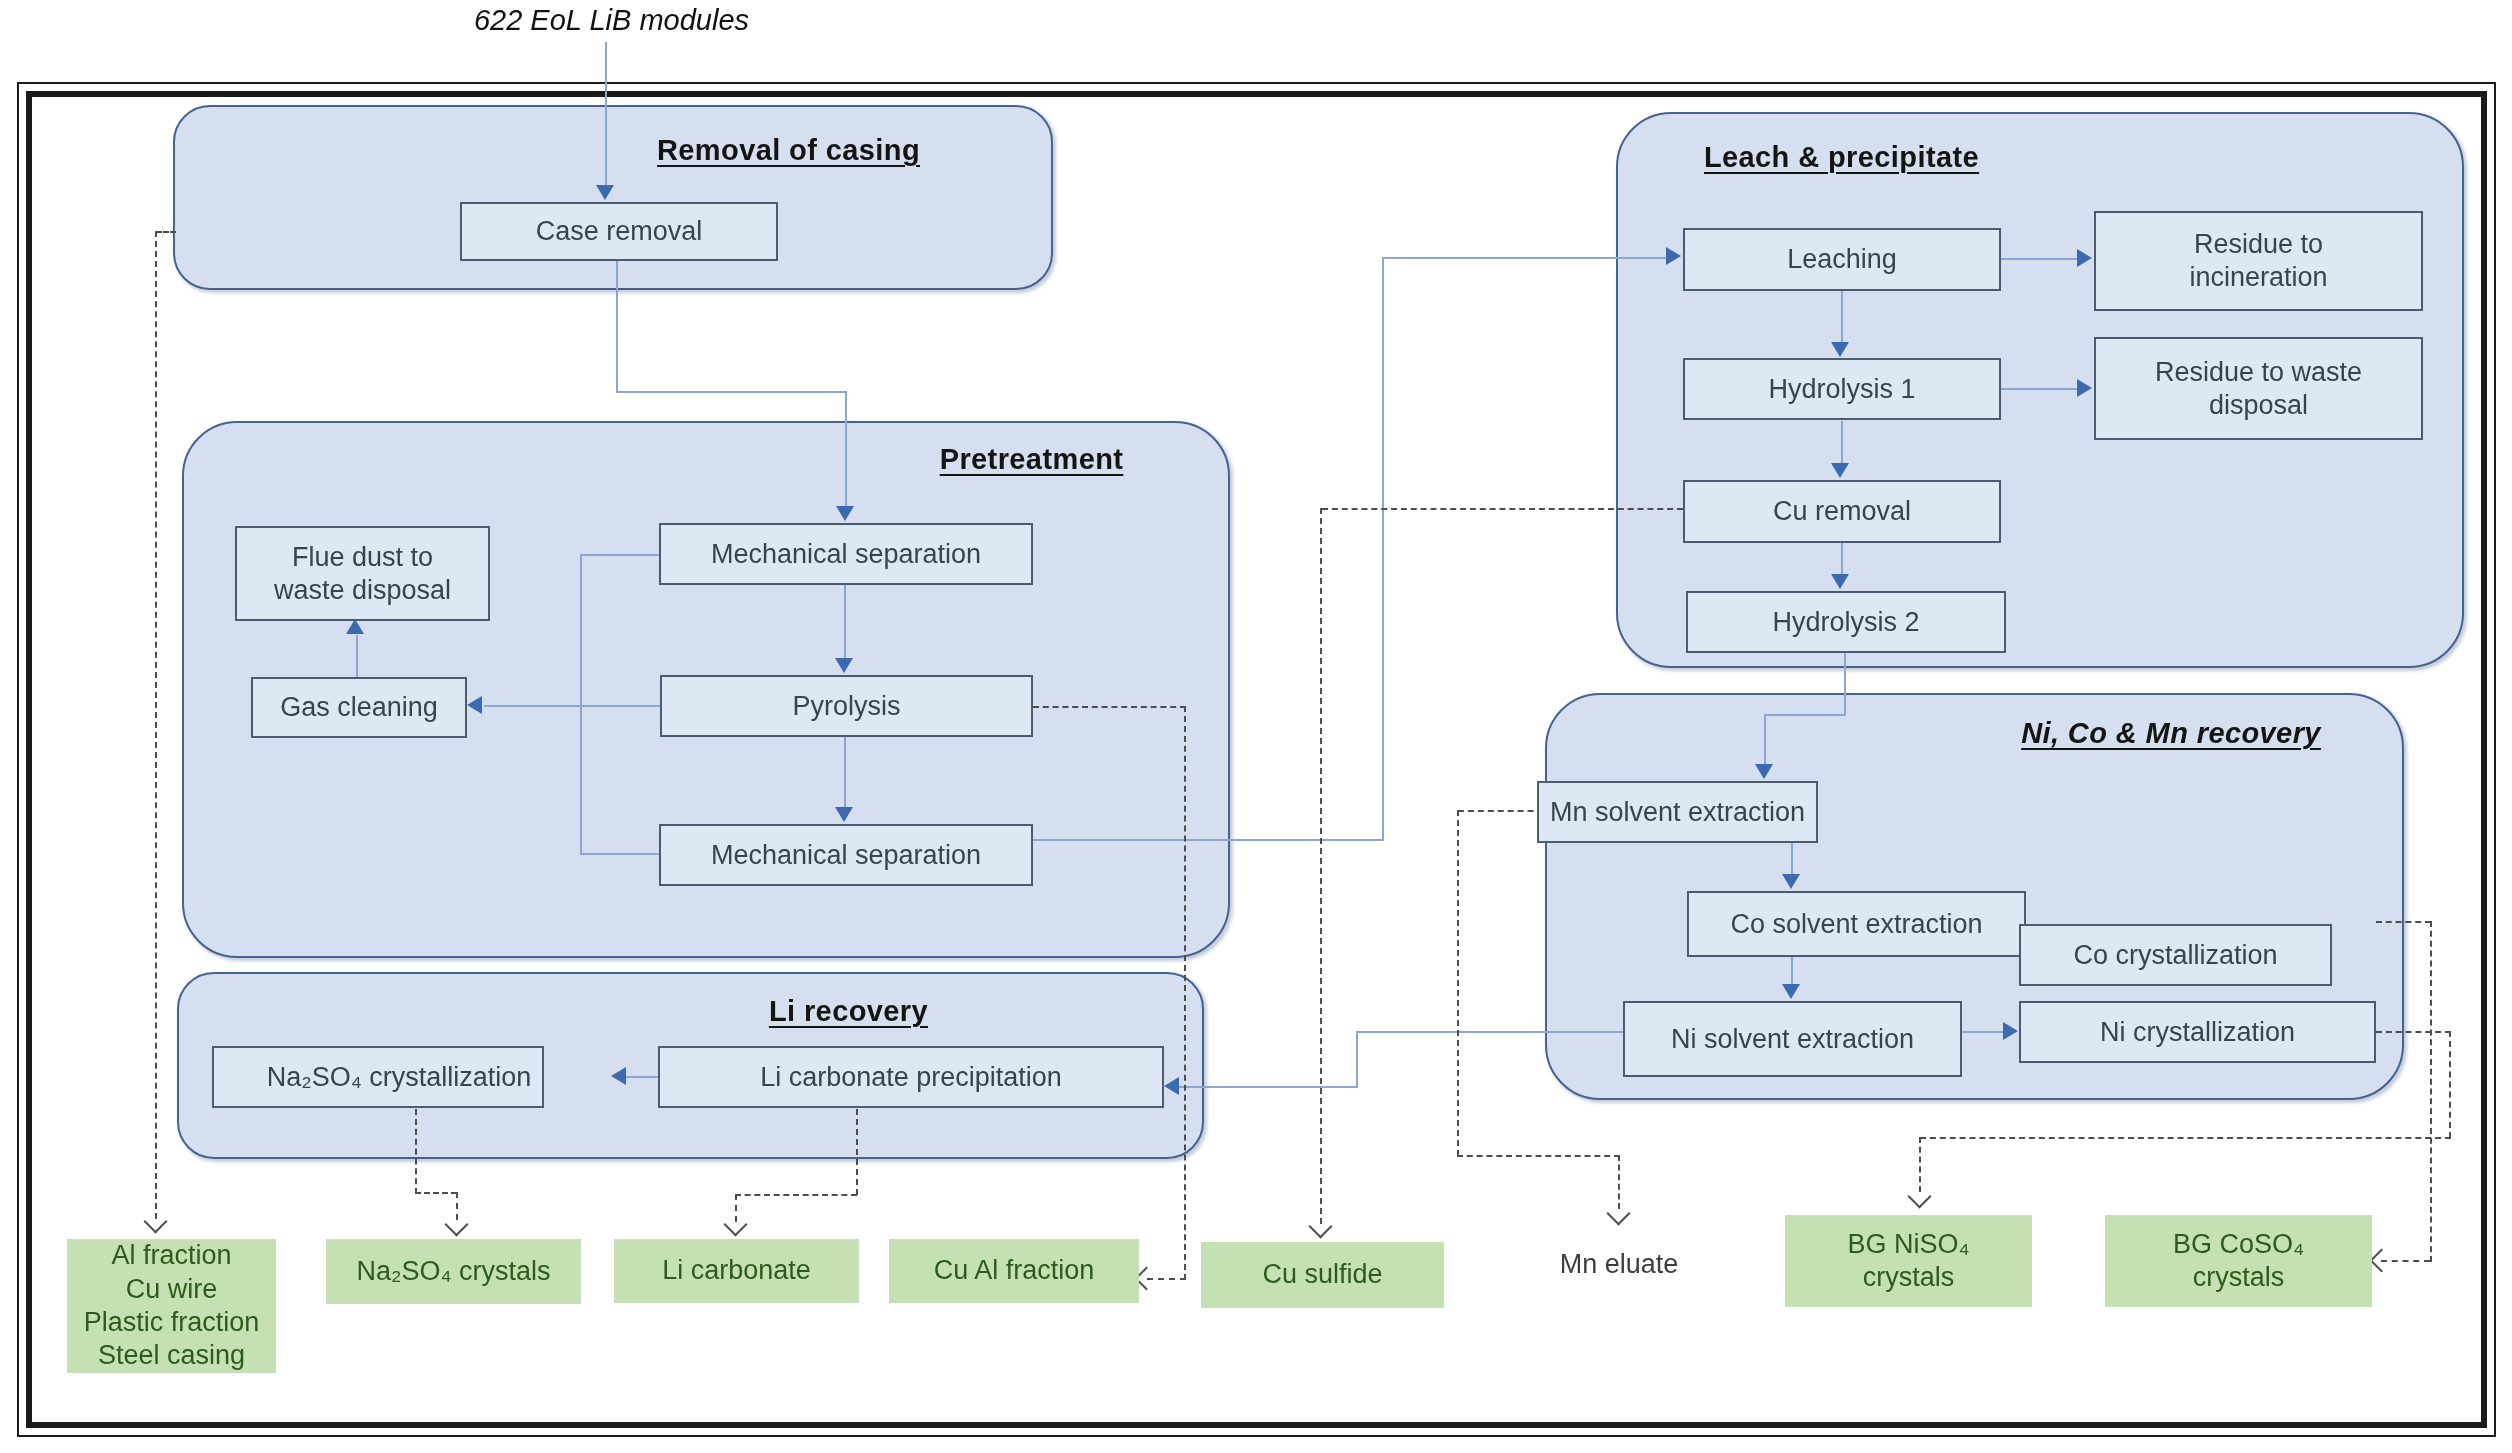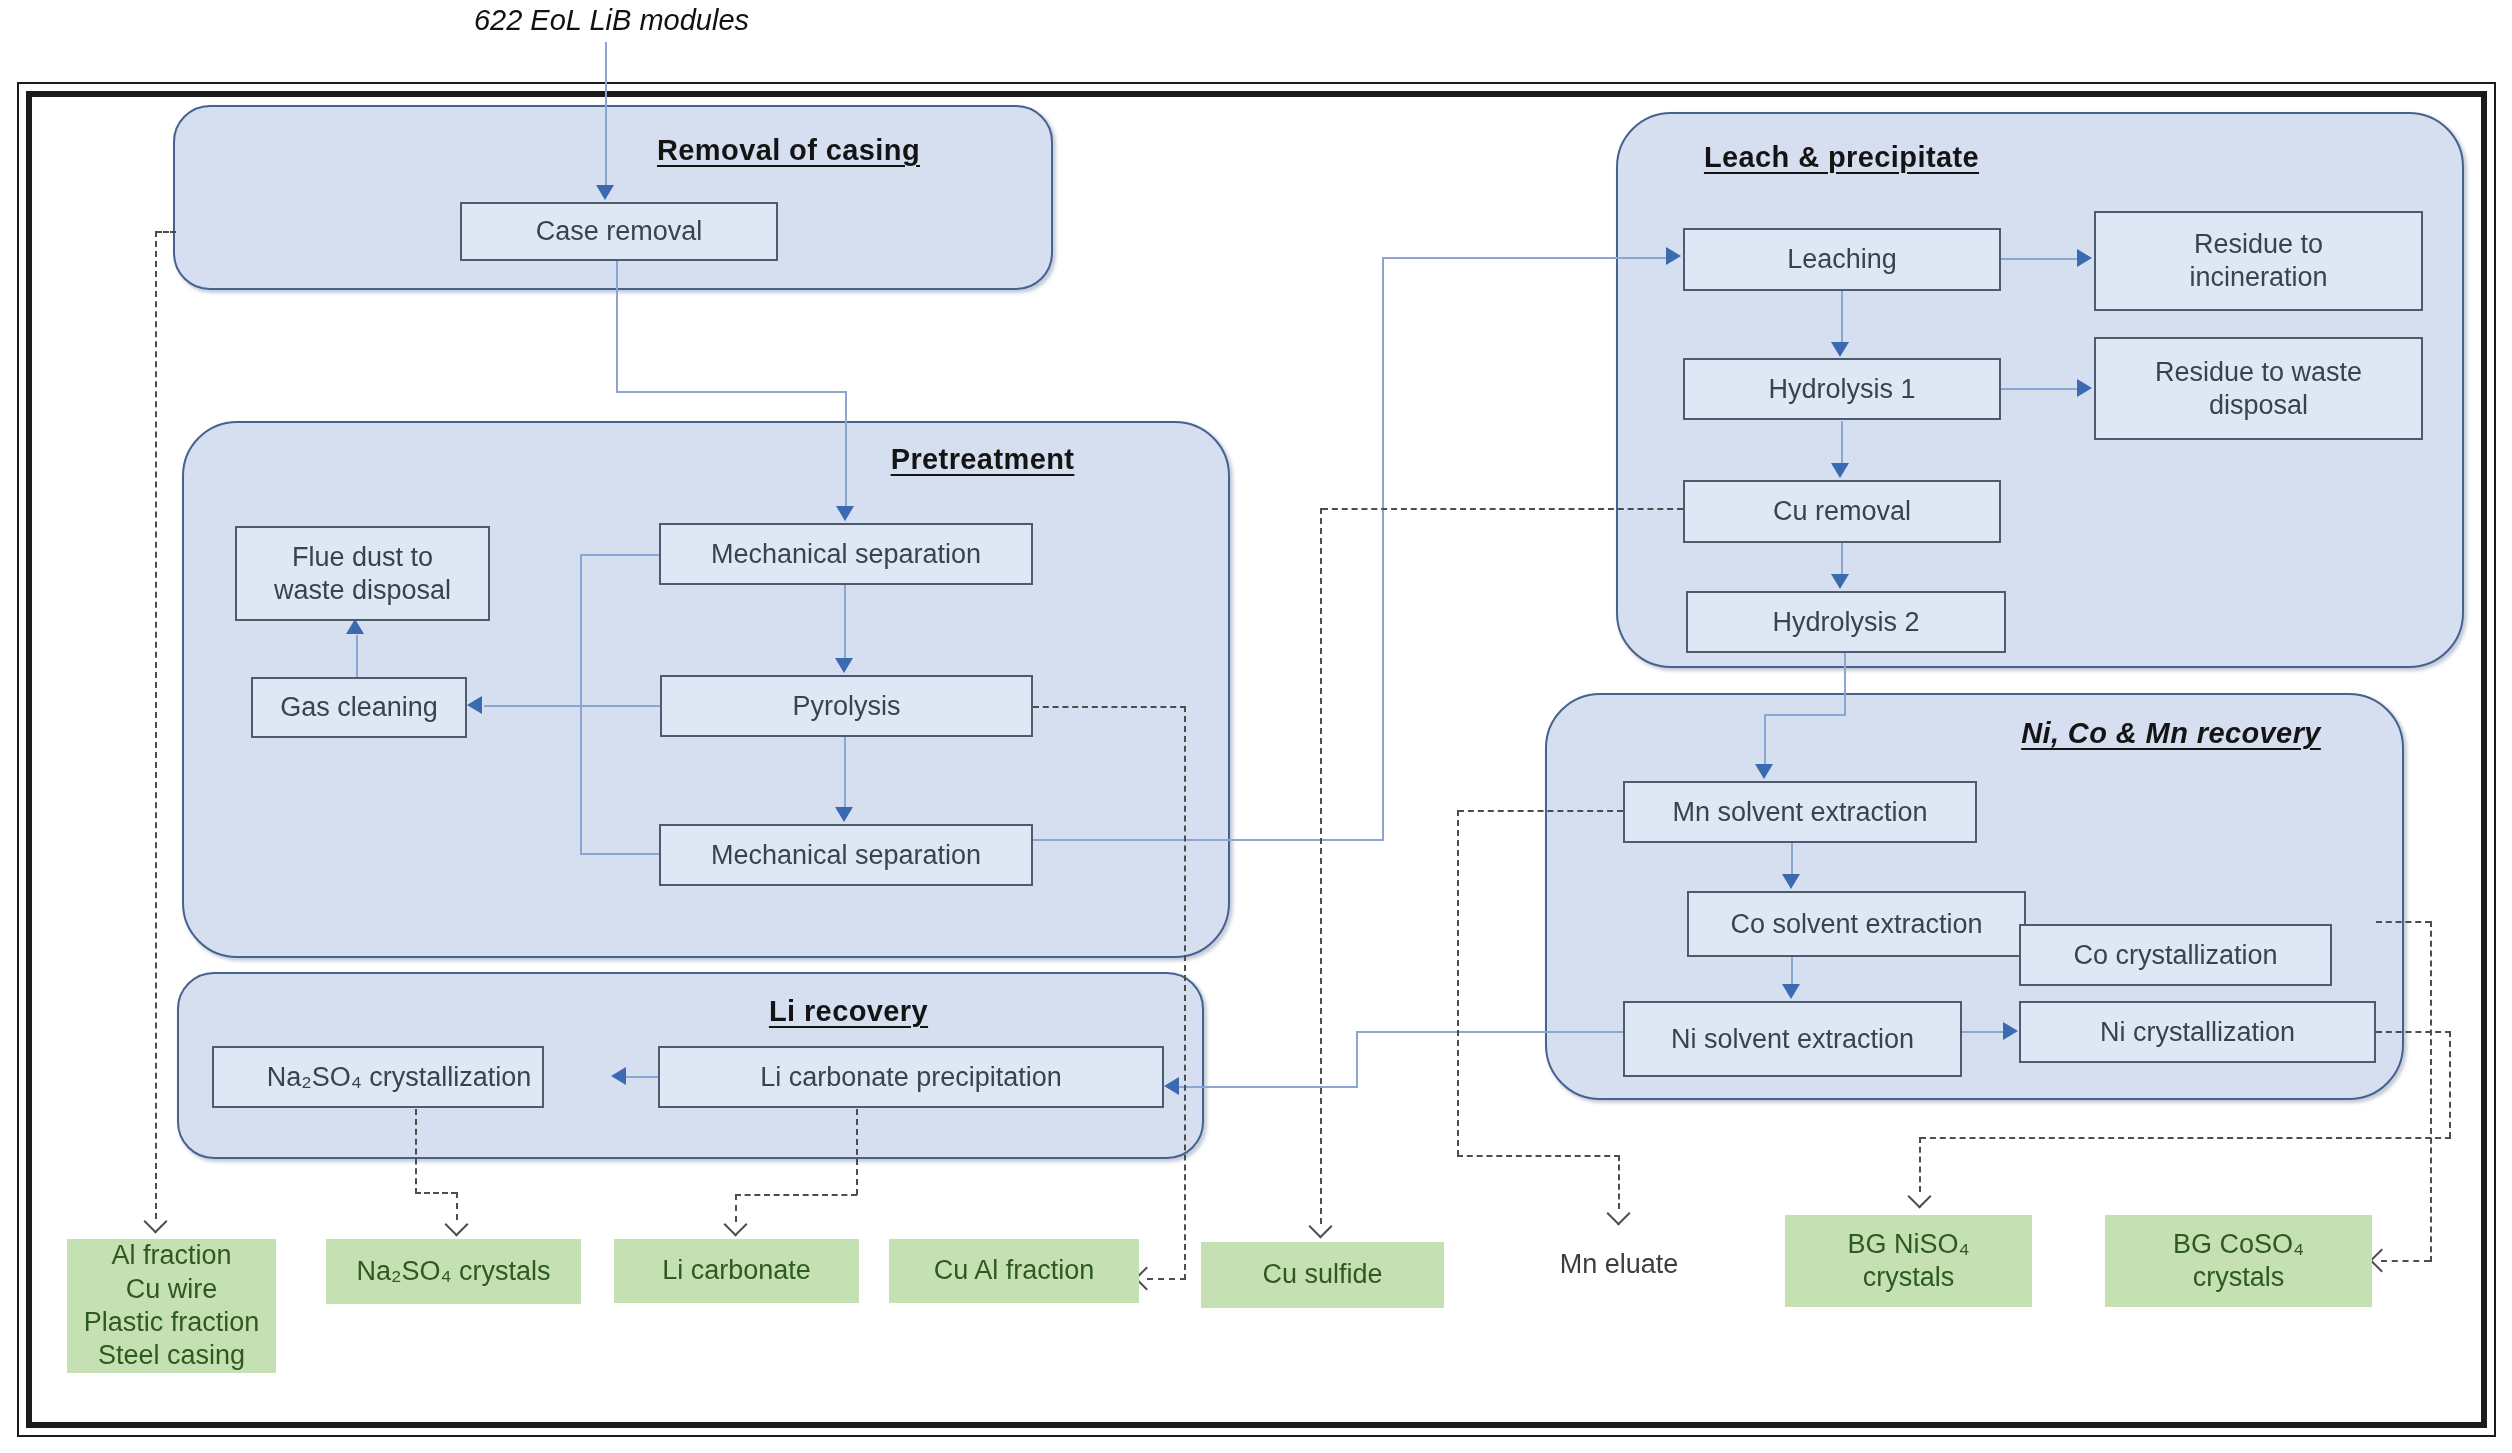--- a/index.html
+++ b/index.html
@@ -50,41 +50,41 @@
 
 <div class="abs top-label" style="left:396px;top:4.2px;width:431px;">622 EoL LiB modules</div>
 
 <div class="abs group" style="left:173px;top:105px;width:880px;height:185px;"></div>
 <div class="abs group" style="left:182px;top:421px;width:1048px;height:537px;border-radius:55px;"></div>
 <div class="abs group" style="left:1616px;top:112px;width:848px;height:556px;border-radius:55px;"></div>
 <div class="abs group" style="left:1545px;top:693px;width:859px;height:407px;border-radius:55px;"></div>
 <div class="abs group" style="left:177px;top:972px;width:1027px;height:187px;"></div>
 
 <div class="abs gtitle" style="left:608px;top:134px;width:361px;">Removal of casing</div>
-<div class="abs gtitle" style="left:834px;top:443px;width:297px;">Pretreatment</div>
+<div class="abs gtitle" style="left:883px;top:443px;width:297px;">Pretreatment</div>
 <div class="abs gtitle" style="left:1679px;top:141px;width:325px;">Leach &amp; precipitate</div>
 <div class="abs gtitle" style="left:1987px;top:717px;width:368px;font-style:italic;">Ni, Co &amp; Mn recovery</div>
 <div class="abs gtitle" style="left:707px;top:995px;width:283px;">Li recovery</div>
 
 <div class="abs pbox" style="left:460px;top:202px;width:318px;height:59px;">Case removal</div>
 <div class="abs pbox" style="left:235px;top:526px;width:255px;height:95px;">Flue dust to
 waste disposal</div>
 <div class="abs pbox" style="left:659px;top:523px;width:374px;height:62px;">Mechanical separation</div>
 <div class="abs pbox" style="left:251px;top:677px;width:216px;height:61px;">Gas cleaning</div>
 <div class="abs pbox" style="left:660px;top:675px;width:373px;height:62px;">Pyrolysis</div>
 <div class="abs pbox" style="left:659px;top:824px;width:374px;height:62px;">Mechanical separation</div>
 <div class="abs pbox" style="left:1683px;top:228px;width:318px;height:63px;">Leaching</div>
 <div class="abs pbox" style="left:2094px;top:211px;width:329px;height:100px;">Residue to
 incineration</div>
 <div class="abs pbox" style="left:1683px;top:358px;width:318px;height:62px;">Hydrolysis 1</div>
 <div class="abs pbox" style="left:2094px;top:337px;width:329px;height:103px;">Residue to waste
 disposal</div>
 <div class="abs pbox" style="left:1683px;top:480px;width:318px;height:63px;">Cu removal</div>
 <div class="abs pbox" style="left:1686px;top:591px;width:320px;height:62px;">Hydrolysis 2</div>
-<div class="abs pbox" style="left:1623px;top:781px;width:354px;height:62px;">Mn solvent extraction</div>
+<div class="abs pbox" style="left:1537px;top:781px;width:281px;height:62px;">Mn solvent extraction</div>
 <div class="abs pbox" style="left:1687px;top:891px;width:339px;height:66px;">Co solvent extraction</div>
 <div class="abs pbox" style="left:1623px;top:1001px;width:339px;height:76px;">Ni solvent extraction</div>
 <div class="abs pbox" style="left:2019px;top:924px;width:313px;height:62px;">Co crystallization</div>
 <div class="abs pbox" style="left:2019px;top:1001px;width:357px;height:62px;">Ni crystallization</div>
 <div class="abs pbox" style="left:212px;top:1046px;width:332px;height:62px;padding-left:42px;">Na₂SO₄ crystallization</div>
 <div class="abs pbox" style="left:658px;top:1046px;width:506px;height:62px;">Li carbonate precipitation</div>
 
 <div class="abs gbox" style="left:67px;top:1239px;width:209px;height:134px;">Al fraction
 Cu wire
 Plastic fraction

